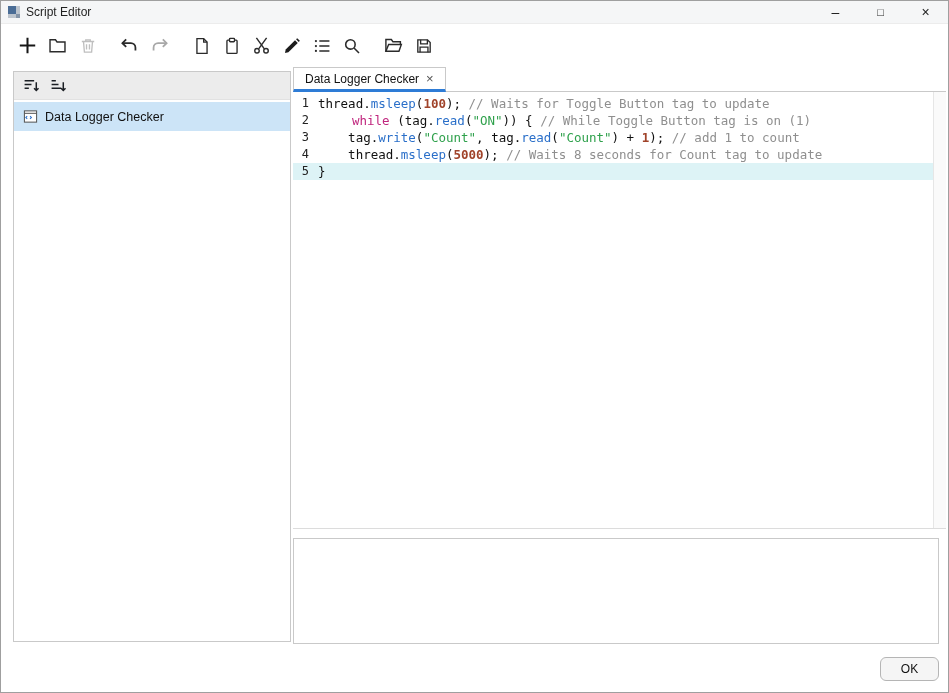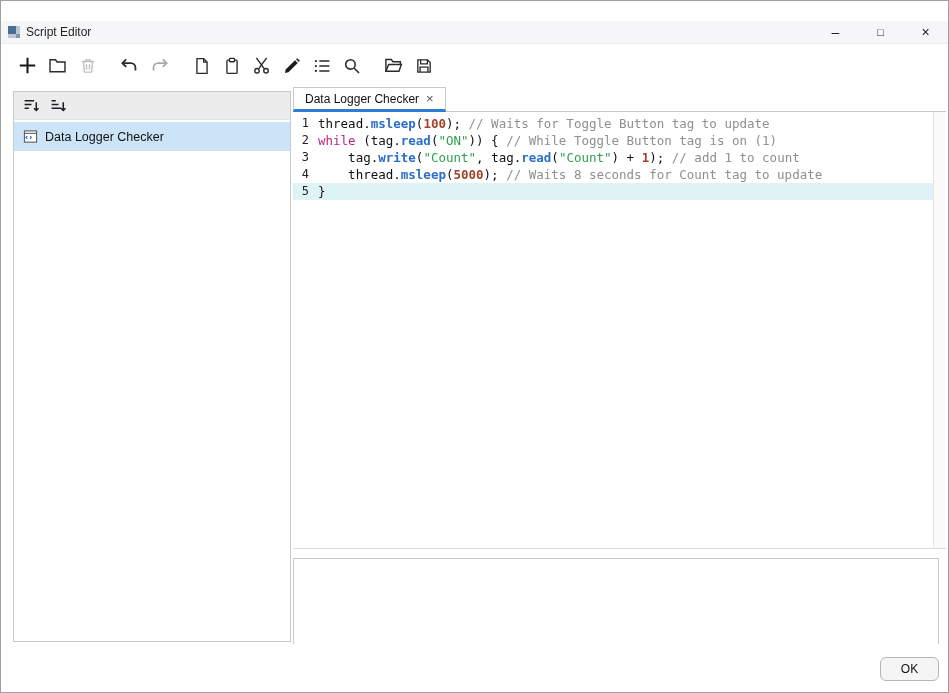--- a/index.html
+++ b/index.html
@@ -1,21 +1,21 @@
 <!DOCTYPE html>
 <html style="--accent: #2e7cd6; --selection: #cce4f7; --current-line: #ddf3f6; --keyword: #c0267e; --function: #2a6fc9; --string: #2fa14c; --number: #a0432a; --comment: #8f8f8f;"><head>
 <meta charset="utf-8">
 <style>
   * { margin:0; padding:0; box-sizing:border-box; }
   html,body { width:949px; height:693px; overflow:hidden; }
   body { font-family:"Liberation Sans",sans-serif; background:#fff; }
   .window { width:949px; height:693px; border:1px solid #9f9f9f; display:flex; flex-direction:column; background:#fff; }
 
   
-  .titlebar { height:23px; background:#f5f6f7; border-bottom:1px solid #ececec; display:flex; align-items:center; flex-shrink:0;margin-top:20px; }
+  .titlebar { height:23px; background:#f5f6f7; border-bottom:1px solid #ececec; display:flex; align-items:center; flex-shrink:0; }
   .app-icon { margin:0 5px 0 6px; display:flex; }
   .title { font-size:12px; color:#1f1f1f; }
   .win-controls { margin-left:auto; display:flex; height:100%; }
   .win-btn { width:45px; height:100%; display:flex; align-items:center; justify-content:center; font-size:14px; color:#222; cursor:default; }
   .win-btn.max { font-size:11px; }
 
   
   .toolbar { height:43px; display:flex; align-items:center; padding-left:12px; background:#fff; flex-shrink:0; }
   .tbtn { width:29px; height:29px; display:flex; align-items:center; justify-content:center; margin-right:1px; }
   .ggap { margin-left:12px; }
@@ -39,22 +39,22 @@
   .tabbar { height:25px; display:flex; border-bottom:1px solid #c9c9c9; flex-shrink:0; }
   .tab { display:flex; align-items:center; gap:7px; padding:0 11px; border:1px solid #c9c9c9; border-bottom:3px solid var(--accent,#2e7cd6); margin-bottom:-1px; background:#fff; font-size:12px; color:#111; }
   .tab-close { color:#555; font-size:13px; }
   .code-editor { height:437px; border-bottom:1px solid #dcdcdc; background:#fff; display:flex; flex-shrink:0; }
   .code-lines { flex:1; padding-top:3px; overflow:hidden; }
   .code-line { display:flex; height:17px; line-height:17px; font-family:"DejaVu Sans Mono",monospace; font-size:12.5px; }
   .code-line.current { background:var(--current-line,#ddf3f6); }
   .gutter-num { width:16px; text-align:right; color:#222; margin-right:9px; flex-shrink:0; font-size:12px; }
   .code-text { white-space:pre; color:#111; }
   .tok-p { color:#111;margin-top:40px; }
-  .tok-k { color:var(--keyword,#c0267e); }
-  .tok-f { color:var(--function,#2a6fc9);font-weight:bold; }
+  .tok-k { color:var(--keyword,#c0267e);margin-left:34px; }
+  .tok-f { color:var(--function,#2a6fc9); }
   .tok-s { color:var(--string,#2fa14c); }
   .tok-n { color:var(--number,#a0432a);font-weight:bold; }
   .tok-c { color:var(--comment,#8f8f8f); }
   .scrollbar { width:13px; border-left:1px solid #e6e6e6; background:#fafafa; flex-shrink:0; }
   .spacer8 { height:9px; flex-shrink:0; }
   .output-panel { height:106px; border:1px solid #c9c9c9; background:#fff; font-size:12px; color:#333; flex-shrink:0; margin-right:7px; }
 
   
   .footer { height:48px; position:relative; flex-shrink:0; background:#fff; }
   .ok-button { position:absolute; right:9px; top:13px; width:59px; height:24px; background:#f5f5f5; border:1px solid #b5b5b5; border-radius:6px; font-size:12px; color:#111; font-family:inherit; }

